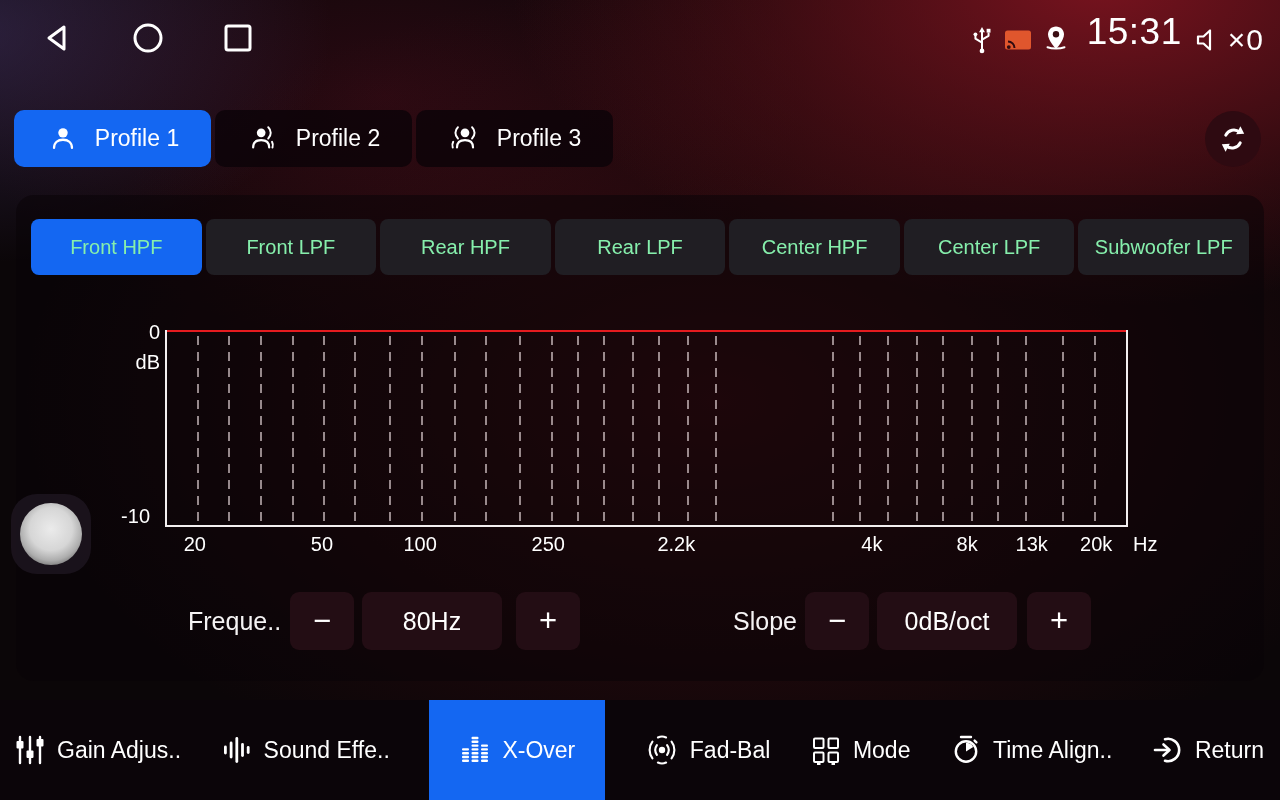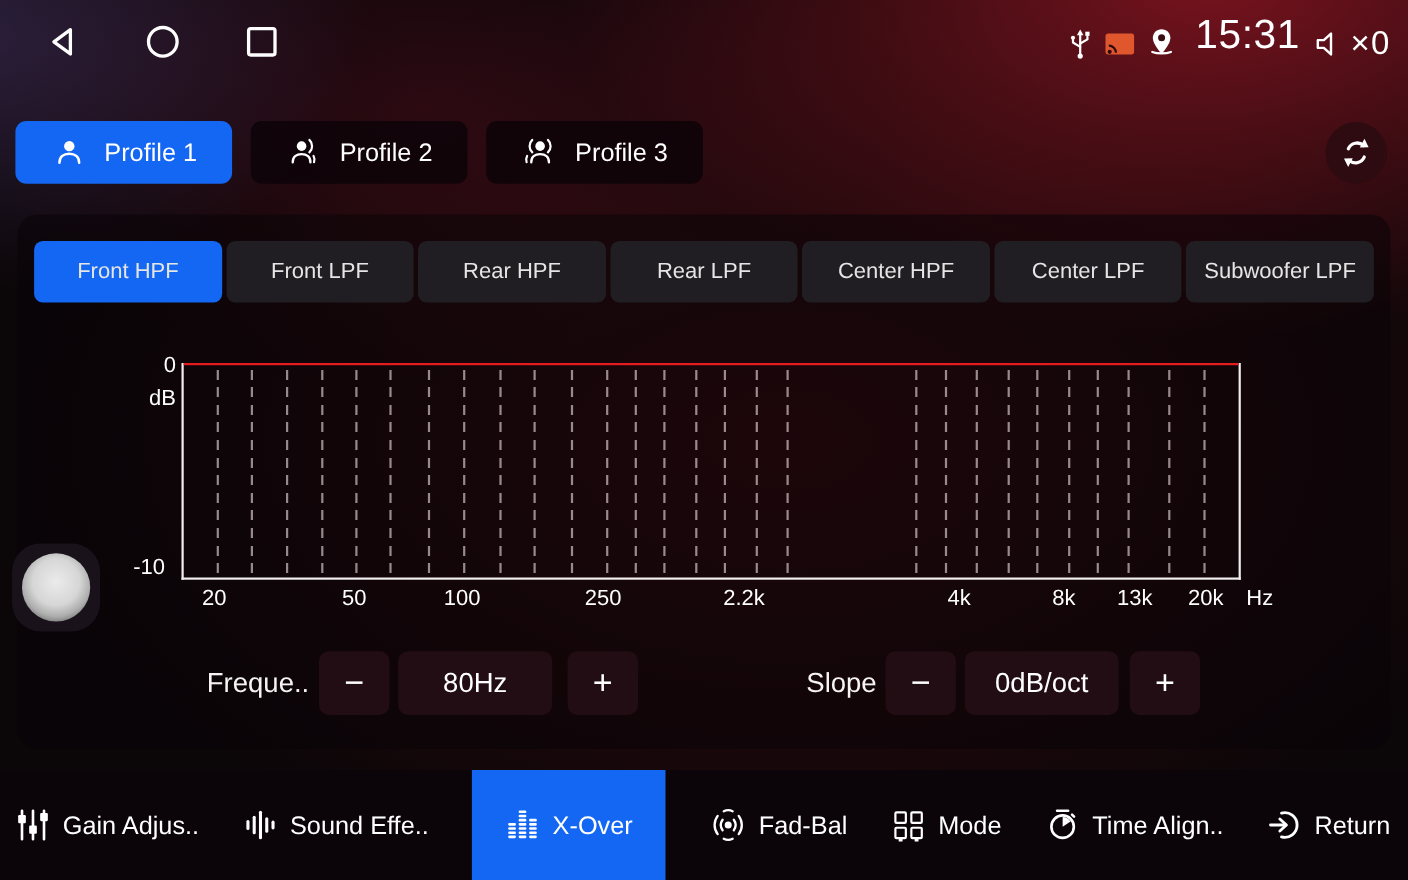--- a/index.html
+++ b/index.html
@@ -25,41 +25,41 @@
 
   
   .status-bar{position:absolute;left:0;top:0;width:100%;height:80px;}
   .nav-left{position:absolute;left:38px;top:18px;display:flex;gap:50px;align-items:center;}
   .nav-btn{width:40px;height:40px;cursor:pointer;}
   .status-right{position:absolute;right:16px;top:0;height:80px;display:flex;align-items:center;gap:7px;}
   .clock{font-size:37px;font-weight:400;letter-spacing:0.5px;margin:0 6px 16px 8px;}
   .vol-text{font-size:30px;letter-spacing:1px;}
 
   
-  .profile-row{position:absolute;left:14px;top:110px;right:14px;height:57px;display:flex;gap:17px;}
+  .profile-row{position:absolute;left:14px;top:110px;right:14px;height:57px;display:flex;gap:4px;}
   .profile-btn{
     width:197px;height:57px;border-radius:10px;display:flex;align-items:center;justify-content:center;
     gap:15px;background:rgba(10,2,8,0.78);font-size:23px;cursor:pointer;
   }
   .profile-btn.active{background:var(--accent);}
   .refresh-btn{
     position:absolute;right:5px;top:1px;width:56px;height:56px;border-radius:50%;
     background:#2e0a11;display:flex;align-items:center;justify-content:center;cursor:pointer;
   }
   .profile-spacer{flex:1;}
 
   
   .panel{
     position:absolute;left:16px;top:195px;width:1248px;height:486px;border-radius:18px;
     background:rgba(10,4,7,0.55);
   }
   .filter-tabs{position:absolute;left:15px;right:15px;top:24px;height:56px;display:flex;gap:4px;}
   .filter-tab{
     flex:1;border-radius:8px;background:#201e23;display:flex;align-items:center;justify-content:center;
-    font-size:20px;color:#e5e5e5;cursor:pointer;white-space:nowrap;
+    font-size:20px;color:#86efac;cursor:pointer;white-space:nowrap;
   }
   .filter-tab.active{background:var(--accent);}
 
   
   .y-label{position:absolute;width:46px;text-align:right;font-size:20px;color:#fff;}
   .y-0{left:98px;top:126px;}
   .y-unit{left:98px;top:156px;}
   .y-neg10{left:88px;top:310px;}
   .plot{
     position:absolute;left:149px;top:135px;width:963px;height:197px;

